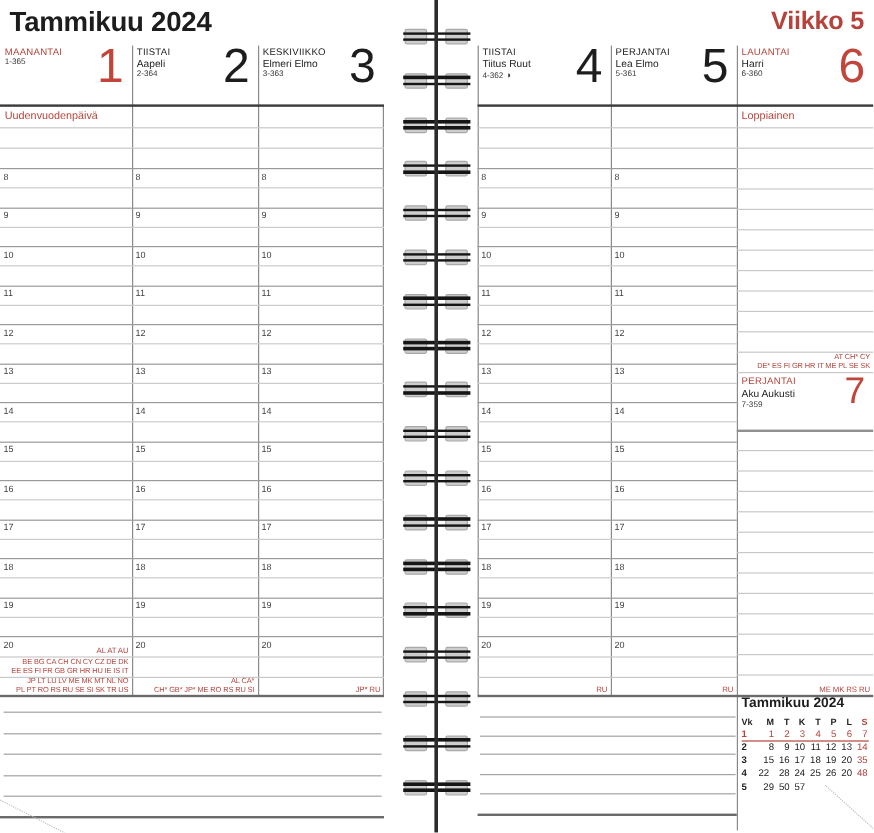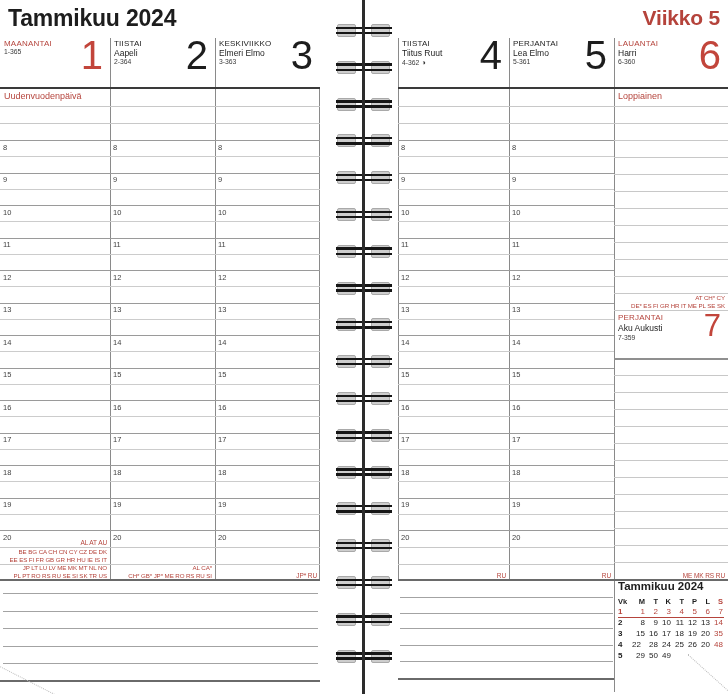--- a/index.html
+++ b/index.html
@@ -360,21 +360,21 @@
     <div style="position: absolute; left: 632px; top: 640px; width: 13px; text-align: left; font-size: 8px; color: rgb(29, 29, 29);">22</div>
     <div style="position: absolute; left: 645px; top: 640px; width: 13px; text-align: right; font-size: 8px; color: rgb(29, 29, 29);">28</div>
     <div style="position: absolute; left: 658px; top: 640px; width: 13px; text-align: right; font-size: 8px; color: rgb(29, 29, 29);">24</div>
     <div style="position: absolute; left: 671px; top: 640px; width: 13px; text-align: right; font-size: 8px; color: rgb(29, 29, 29);">25</div>
     <div style="position: absolute; left: 684px; top: 640px; width: 13px; text-align: right; font-size: 8px; color: rgb(29, 29, 29);">26</div>
     <div style="position: absolute; left: 697px; top: 640px; width: 13px; text-align: right; font-size: 8px; color: rgb(29, 29, 29);">20</div>
     <div style="position: absolute; left: 710px; top: 640px; width: 13px; text-align: right; font-size: 8px; color: rgb(181, 68, 60);">48</div>
     <div style="position: absolute; left: 618px; top: 651px; width: 13px; font-size: 8px; font-weight: 700; color: rgb(29, 29, 29);">5</div>
     <div style="position: absolute; left: 632px; top: 651px; width: 13px; text-align: right; font-size: 8px; color: rgb(29, 29, 29);">29</div>
     <div style="position: absolute; left: 645px; top: 651px; width: 13px; text-align: right; font-size: 8px; color: rgb(29, 29, 29);">50</div>
-    <div style="position: absolute; left: 658px; top: 651px; width: 13px; text-align: right; font-size: 8px; color: rgb(29, 29, 29);">49</div>
+    <div style="position: absolute; left: 658px; top: 651px; width: 13px; text-align: right; font-size: 8px; color: rgb(29, 29, 29);">57</div>
     <div style="position: absolute; left: 618px; top: 616.5px; width: 106px; height: 1.5px; background: rgb(181, 68, 60);"></div>
     <div style="position: absolute; left: 337px; top: 24px; width: 19px; height: 13px; background: rgb(205, 205, 205); border: 1px solid rgb(169, 169, 169); border-radius: 2px; box-sizing: border-box;"></div>
     <div style="position: absolute; left: 371px; top: 24px; width: 19px; height: 13px; background: rgb(205, 205, 205); border: 1px solid rgb(169, 169, 169); border-radius: 2px; box-sizing: border-box;"></div>
     <div style="position: absolute; left: 336px; top: 26.6px; width: 56px; height: 2.4px; background: rgb(22, 22, 22);"></div>
     <div style="position: absolute; left: 336px; top: 31.8px; width: 56px; height: 2.4px; background: rgb(22, 22, 22);"></div>
     <div style="position: absolute; left: 337px; top: 60.8px; width: 19px; height: 13px; background: rgb(205, 205, 205); border: 1px solid rgb(169, 169, 169); border-radius: 2px; box-sizing: border-box;"></div>
     <div style="position: absolute; left: 371px; top: 60.8px; width: 19px; height: 13px; background: rgb(205, 205, 205); border: 1px solid rgb(169, 169, 169); border-radius: 2px; box-sizing: border-box;"></div>
     <div style="position: absolute; left: 336px; top: 63.4px; width: 56px; height: 2.4px; background: rgb(22, 22, 22);"></div>
     <div style="position: absolute; left: 336px; top: 68.6px; width: 56px; height: 2.4px; background: rgb(22, 22, 22);"></div>
     <div style="position: absolute; left: 337px; top: 97.6px; width: 19px; height: 13px; background: rgb(205, 205, 205); border: 1px solid rgb(169, 169, 169); border-radius: 2px; box-sizing: border-box;"></div>

